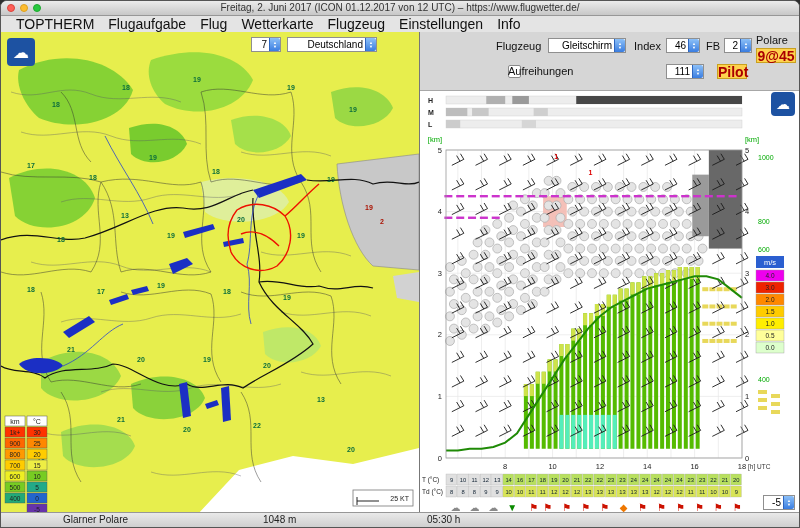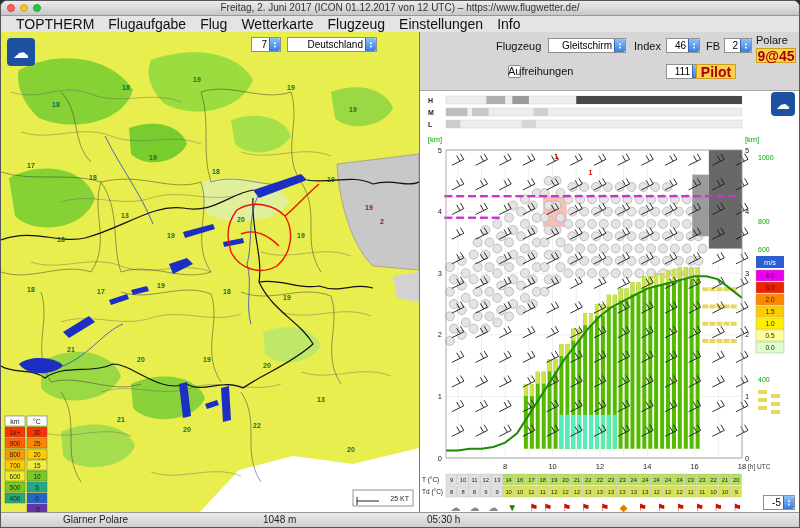--- a/index.html
+++ b/index.html
@@ -260,21 +260,21 @@
         <div class="badge" style="left:336px;top:16px;width:40px">9@45</div>
         <span class="checkbox" style="left:88px;top:33px"></span>
         <span class="ctl-label" style="left:88px;top:33px">Aufreihungen</span>
         <div class="field" style="left:246px;top:32px;width:38px">
           <span class="val">111</span>
           <span class="stepper">
               <i>▲</i>
               <i>▼</i>
             </span>
         </div>
-        <div class="badge" style="left:276px;top:32px;width:40px">Pilot</div>
+        <div class="badge" style="left:297px;top:32px;width:30px">Pilot</div>
       </div>
 
       <svg id="chart" width="381" height="426" viewBox="0 0 381 426">
           <g>
             <line x1="37.84" y1="60" x2="37.84" y2="368" stroke="#e6e6e6" stroke-width="0.7"></line>
             <line x1="61.52" y1="60" x2="61.52" y2="368" stroke="#e6e6e6" stroke-width="0.7"></line>
             <line x1="85.2" y1="60" x2="85.2" y2="368" stroke="#e6e6e6" stroke-width="0.7"></line>
             <line x1="108.88" y1="60" x2="108.88" y2="368" stroke="#e6e6e6" stroke-width="0.7"></line>
             <line x1="132.56" y1="60" x2="132.56" y2="368" stroke="#e6e6e6" stroke-width="0.7"></line>
             <line x1="156.24" y1="60" x2="156.24" y2="368" stroke="#e6e6e6" stroke-width="0.7"></line>

